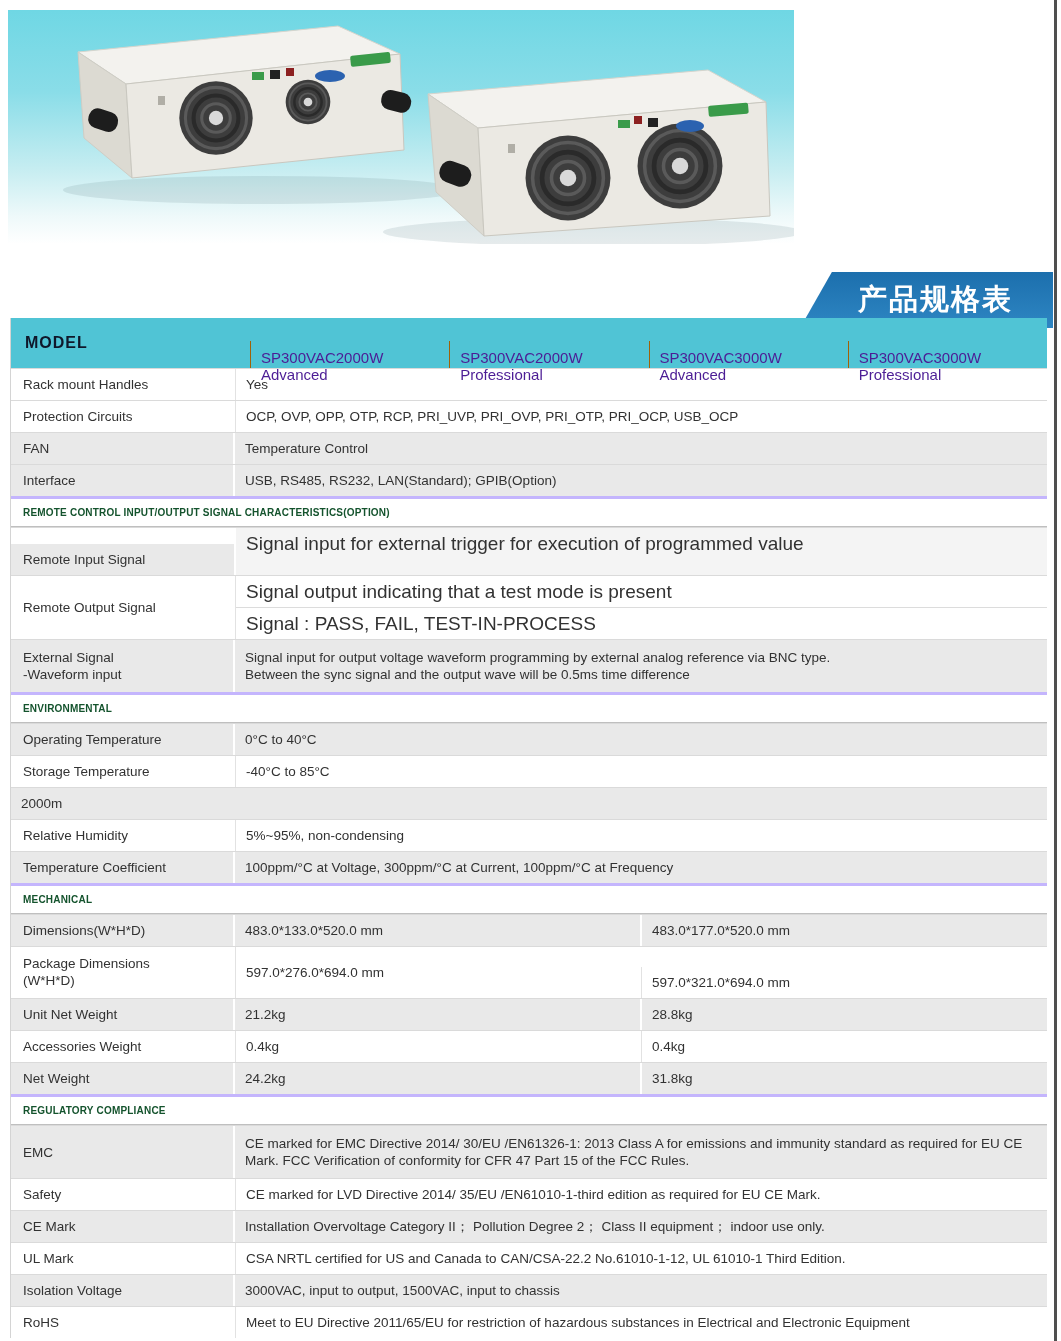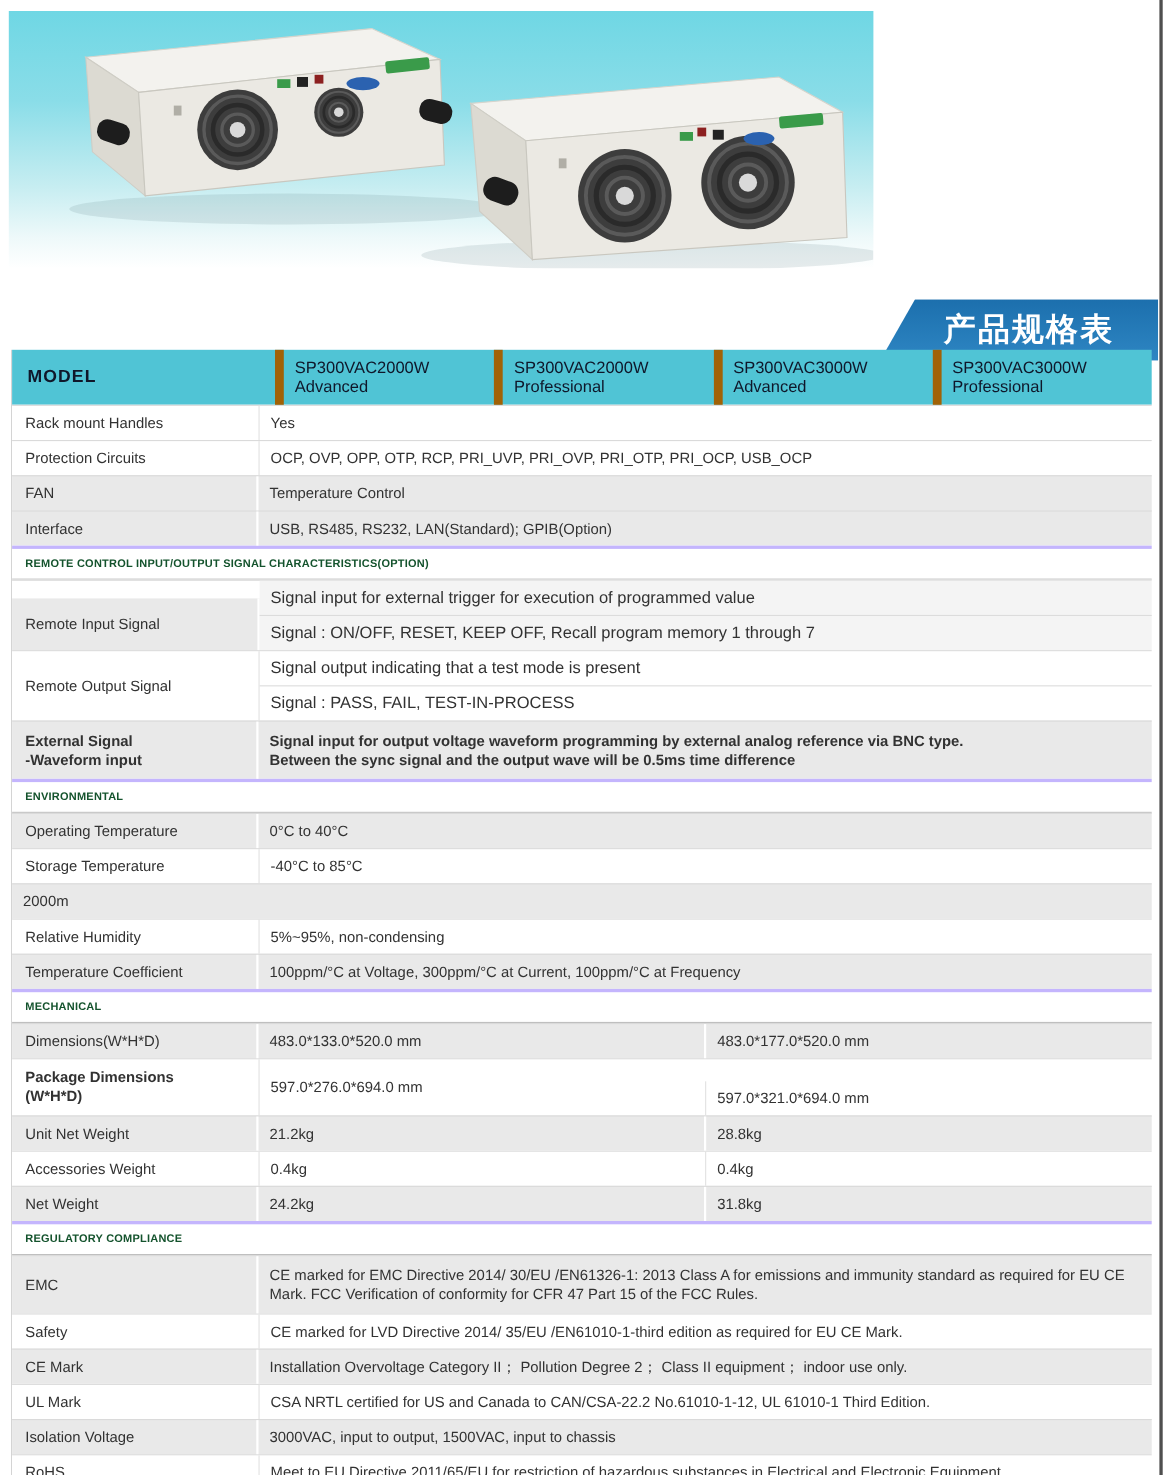--- a/index.html
+++ b/index.html
@@ -20,45 +20,45 @@
           clip-path:polygon(12.6% 0,100% 0,100% 100%,0 100%);
           display:flex;align-items:center;justify-content:center;}
   .banner span{color:#fff;font-size:29px;font-weight:bold;letter-spacing:2px;padding-left:18px;}
 
   
   .spec-table{position:absolute;left:10px;top:318px;width:1036px;border-left:1px solid #d4d4d4;}
 
   .hdr{display:flex;height:50px;background:#50c4d5;}
   .hdr .model{width:225px;display:flex;align-items:center;padding-left:14px;
               color:#0f172a;font-weight:bold;font-size:16px;letter-spacing:1px;}
-  .hdr .col{flex:1;border-left:8px solid #a16207;color:#0f172a;font-size:15px;
-            line-height:17px;padding:8px 0 0 10px;}
+  .hdr .col{flex:1;border-left:1px solid #a16207;color:#4c1d95;font-size:15px;
+            line-height:17px;padding:8px 0 0 10px;margin-top:23px;}
 
   .row{display:flex;border-top:1px solid #dadada;background:#fff;}
   .row.gray{background:#e9e9e9;}
   .label{width:225px;flex:0 0 225px;box-sizing:border-box;padding:7px 8px 7px 12px;
          line-height:17px;font-size:13.5px;border-right:1px solid #e2e2e2;}
   .row.gray>.label{border-right:2px solid #fff;flex-basis:224px;width:224px;}
   .value{flex:1;padding:7px 10px;line-height:17px;font-size:13.5px;}
   .value.tall{padding:9px 10px;}
   .half+.half{border-left:1px solid #e2e2e2;}
   .row.gray .half+.half{border-left:2px solid #fff;}
 
   .section{border-top:3px solid #c4b5fd;border-bottom:1px solid #bfbfbf;background:#fff;
            font-weight:bold;font-size:10px;color:#14532d;padding:8px 12px;letter-spacing:0.2px;}
 
   .group{display:flex;}
   .group .vals{flex:1;display:flex;flex-direction:column;}
-  .group .val{padding:7px 10px;line-height:17px;font-size:15px;}
+  .group .val{padding:7px 10px;line-height:17px;font-size:19px;}
   .group .val+.val{border-top:1px solid #dcdcdc;}
   .group.input .label{background:#e9e9e9;border-right:2px solid #fff;margin-top:16px;}
   .group.input .vals{background:#f4f4f4;}
   .group .label{display:flex;align-items:center;}
 
-  .lbl2{display:block;font-weight:bold;}
+  .lbl2{display:block;}
 </style>
 </head>
 <body>
 
 <div class="page-edge"></div>
 
 <div class="photo">
   <svg width="786" height="234" viewBox="0 0 786 234">
     <defs>
       <g id="fan">
@@ -150,21 +150,20 @@
     <div class="label">Interface</div>
     <div class="value">USB, RS485, RS232, LAN(Standard); GPIB(Option)</div>
   </div>
 
   <div class="section">REMOTE CONTROL INPUT/OUTPUT SIGNAL CHARACTERISTICS(OPTION)</div>
 
   <div class="row group input">
     <div class="label">Remote Input Signal</div>
     <div class="vals">
       <div class="val">Signal input for external trigger for execution of programmed value</div>
-      <div class="val">Signal : ON/OFF, RESET, KEEP OFF, Recall program memory 1 through 7</div>
     </div>
   </div>
 
   <div class="row group">
     <div class="label">Remote Output Signal</div>
     <div class="vals">
       <div class="val">Signal output indicating that a test mode is present</div>
       <div class="val">Signal : PASS, FAIL, TEST-IN-PROCESS</div>
     </div>
   </div>

